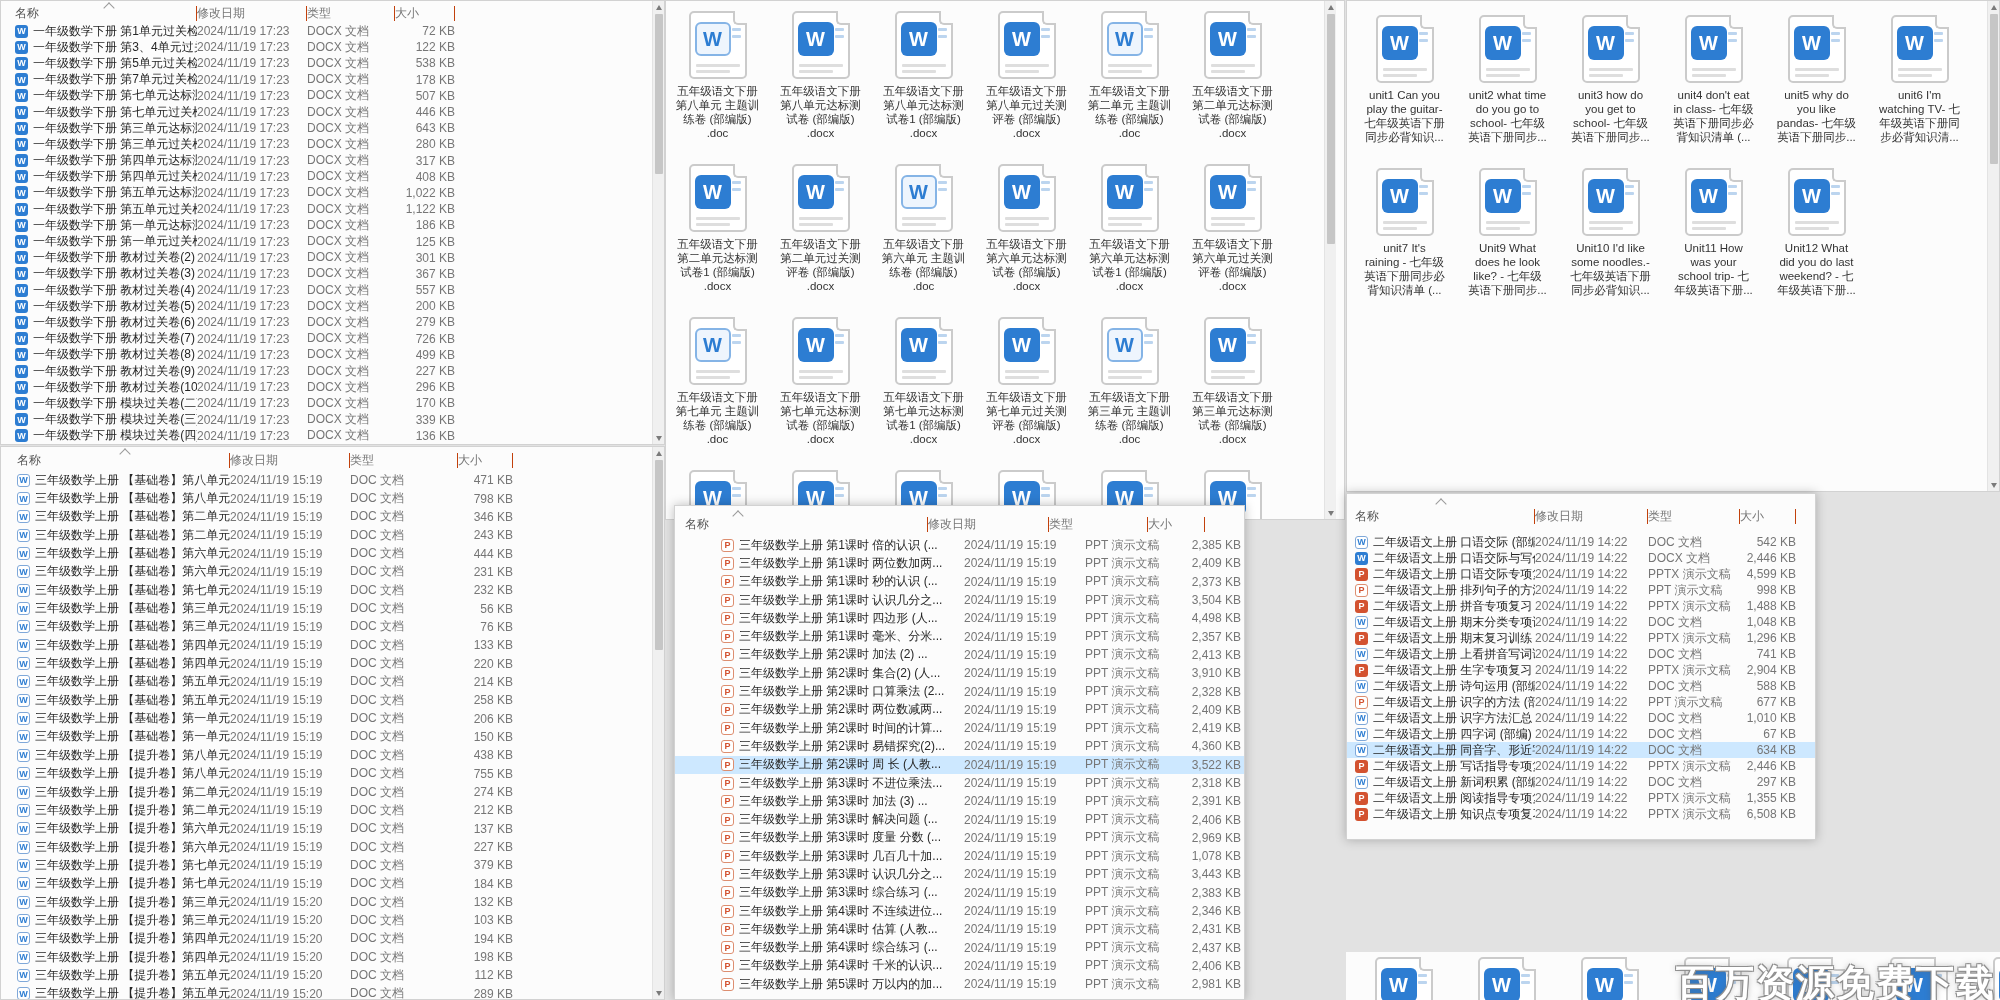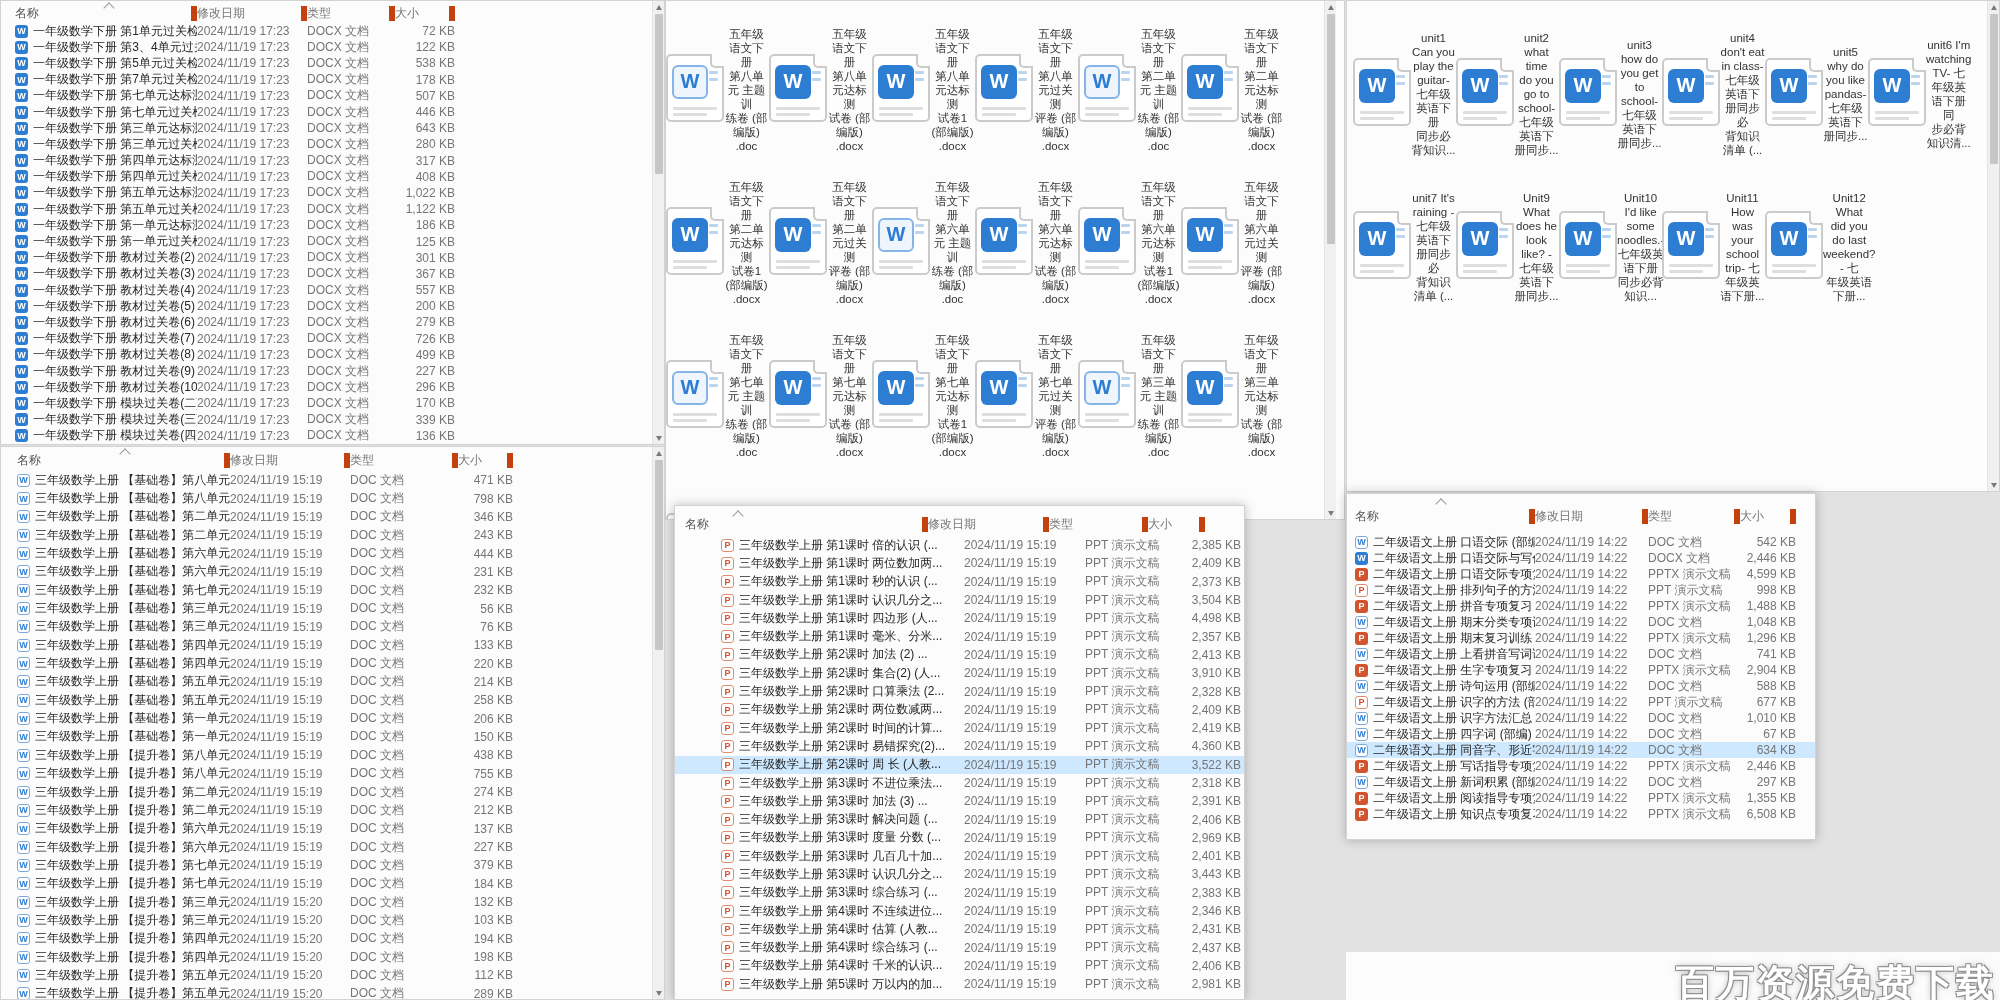--- a/index.html
+++ b/index.html
@@ -1,21 +1,21 @@
 <!DOCTYPE html>
 <html><head>
 <meta charset="utf-8">
 <style>
   html,body{margin:0;padding:0;background:#e0e0e0;}
   #screen{position:relative;width:2000px;height:1000px;overflow:hidden;background:#e2e2e2;
     font-family:"Liberation Sans","DejaVu Sans",sans-serif;color:#262626;}
   .pane{position:absolute;background:#fcfcfc;border:1px solid #d2d2d2;box-sizing:border-box;overflow:hidden;}
   
   .lhead{position:absolute;left:0;right:0;display:flex;align-items:center;height:20px;font-size:12px;color:#555;}
-  .hc{display:flex;align-items:center;height:15px;border-right:6px solid #c2410c;box-sizing:border-box;overflow:hidden;white-space:nowrap;flex:none;}
+  .hc{display:flex;align-items:center;height:15px;border-right:1px solid #c2410c;box-sizing:border-box;overflow:hidden;white-space:nowrap;flex:none;}
   .rows{position:absolute;left:0;right:0;}
   .row{display:flex;align-items:center;font-size:12px;white-space:nowrap;}
   .row.selected{background:#cde8ff;}
   .c-name{display:flex;align-items:center;gap:5px;overflow:hidden;box-sizing:border-box;flex:none;}
   .c-date,.c-type{color:#767676;overflow:hidden;box-sizing:border-box;flex:none;}
   .c-size{color:#767676;text-align:right;box-sizing:border-box;flex:none;}
   .nm{overflow:hidden;}
   
   .pane1 .c-name{width:196px;padding-left:14px;} .pane1 .c-date{width:110px;} .pane1 .c-type{width:88px;} .pane1 .c-size{width:60px;}
   .pane2 .c-name{width:229px;padding-left:16px;} .pane2 .c-date{width:120px;} .pane2 .c-type{width:108px;} .pane2 .c-size{width:55px;}
@@ -35,21 +35,21 @@
   .sort-caret{position:absolute;width:7px;height:7px;border-left:1.5px solid #9a9a9a;border-top:1.5px solid #9a9a9a;transform:rotate(45deg);}
   
   .vscroll{position:absolute;width:12px;background:#f0f0f0;border-left:1px solid #e3e3e3;box-sizing:border-box;}
   .sb-thumb{position:absolute;left:1.5px;width:8px;background:#c6c6c6;border-radius:1px;}
   .sb-arrow{position:absolute;left:0;width:12px;height:12px;display:flex;align-items:center;justify-content:center;}
   .sb-arrow.up span{width:0;height:0;border-left:3.5px solid transparent;border-right:3.5px solid transparent;border-bottom:5px solid #7a7a7a;}
   .sb-arrow.down span{width:0;height:0;border-left:3.5px solid transparent;border-right:3.5px solid transparent;border-top:5px solid #7a7a7a;}
   .sb-arrow.up{top:0;} .sb-arrow.down{bottom:0;}
   
   .grid{position:absolute;display:flex;flex-wrap:wrap;width:619px;}
-  .gitem{width:103px;height:153px;display:flex;align-items:center;flex:none;}
+  .gitem{width:103px;height:153px;display:flex;flex-direction:column;align-items:center;flex:none;}
   .gicon{position:relative;width:58px;height:68px;flex:none;}
   .gicon .page{position:absolute;inset:0;background:#fff;border:2px solid #cbcbcb;border-radius:5px;border-top-right-radius:0;box-sizing:border-box;}
   .gicon .fold{position:absolute;top:0;right:0;width:14px;height:14px;background:#fcfcfc;border-left:2px solid #cbcbcb;border-bottom:2px solid #cbcbcb;border-bottom-left-radius:5px;box-sizing:border-box;}
   .gicon .wbox{position:absolute;left:6px;top:11px;width:36px;height:34px;border-radius:6px;display:flex;align-items:center;justify-content:center;
     font-size:20px;font-weight:bold;box-sizing:border-box;}
   .gicon .wbox::after{content:"W";}
   .gicon.i-docx .wbox{background:#2d7dd2;color:#fff;}
   .gicon.i-doc  .wbox{background:#eef5fd;color:#2d7dd2;border:2px solid #85b4e6;}
   .gicon .ln{position:absolute;border-radius:1px;}
   .gicon .ln.a{right:6px;top:17px;width:9px;height:3px;background:#bcd5ef;}
@@ -1181,21 +1181,21 @@
           <div class="c-type">PPT 演示文稿</div>
           <div class="c-size">2,969 KB</div>
         </div>
         <div class="row">
           <div class="c-name">
             <span class="ficon i-ppt"></span>
             <span class="nm">三年级数学上册 第3课时 几百几十加...</span>
           </div>
           <div class="c-date">2024/11/19 15:19</div>
           <div class="c-type">PPT 演示文稿</div>
-          <div class="c-size">2,401 KB</div>
+          <div class="c-size">1,078 KB</div>
         </div>
         <div class="row">
           <div class="c-name">
             <span class="ficon i-ppt"></span>
             <span class="nm">三年级数学上册 第3课时 认识几分之...</span>
           </div>
           <div class="c-date">2024/11/19 15:19</div>
           <div class="c-type">PPT 演示文稿</div>
           <div class="c-size">3,443 KB</div>
         </div>

